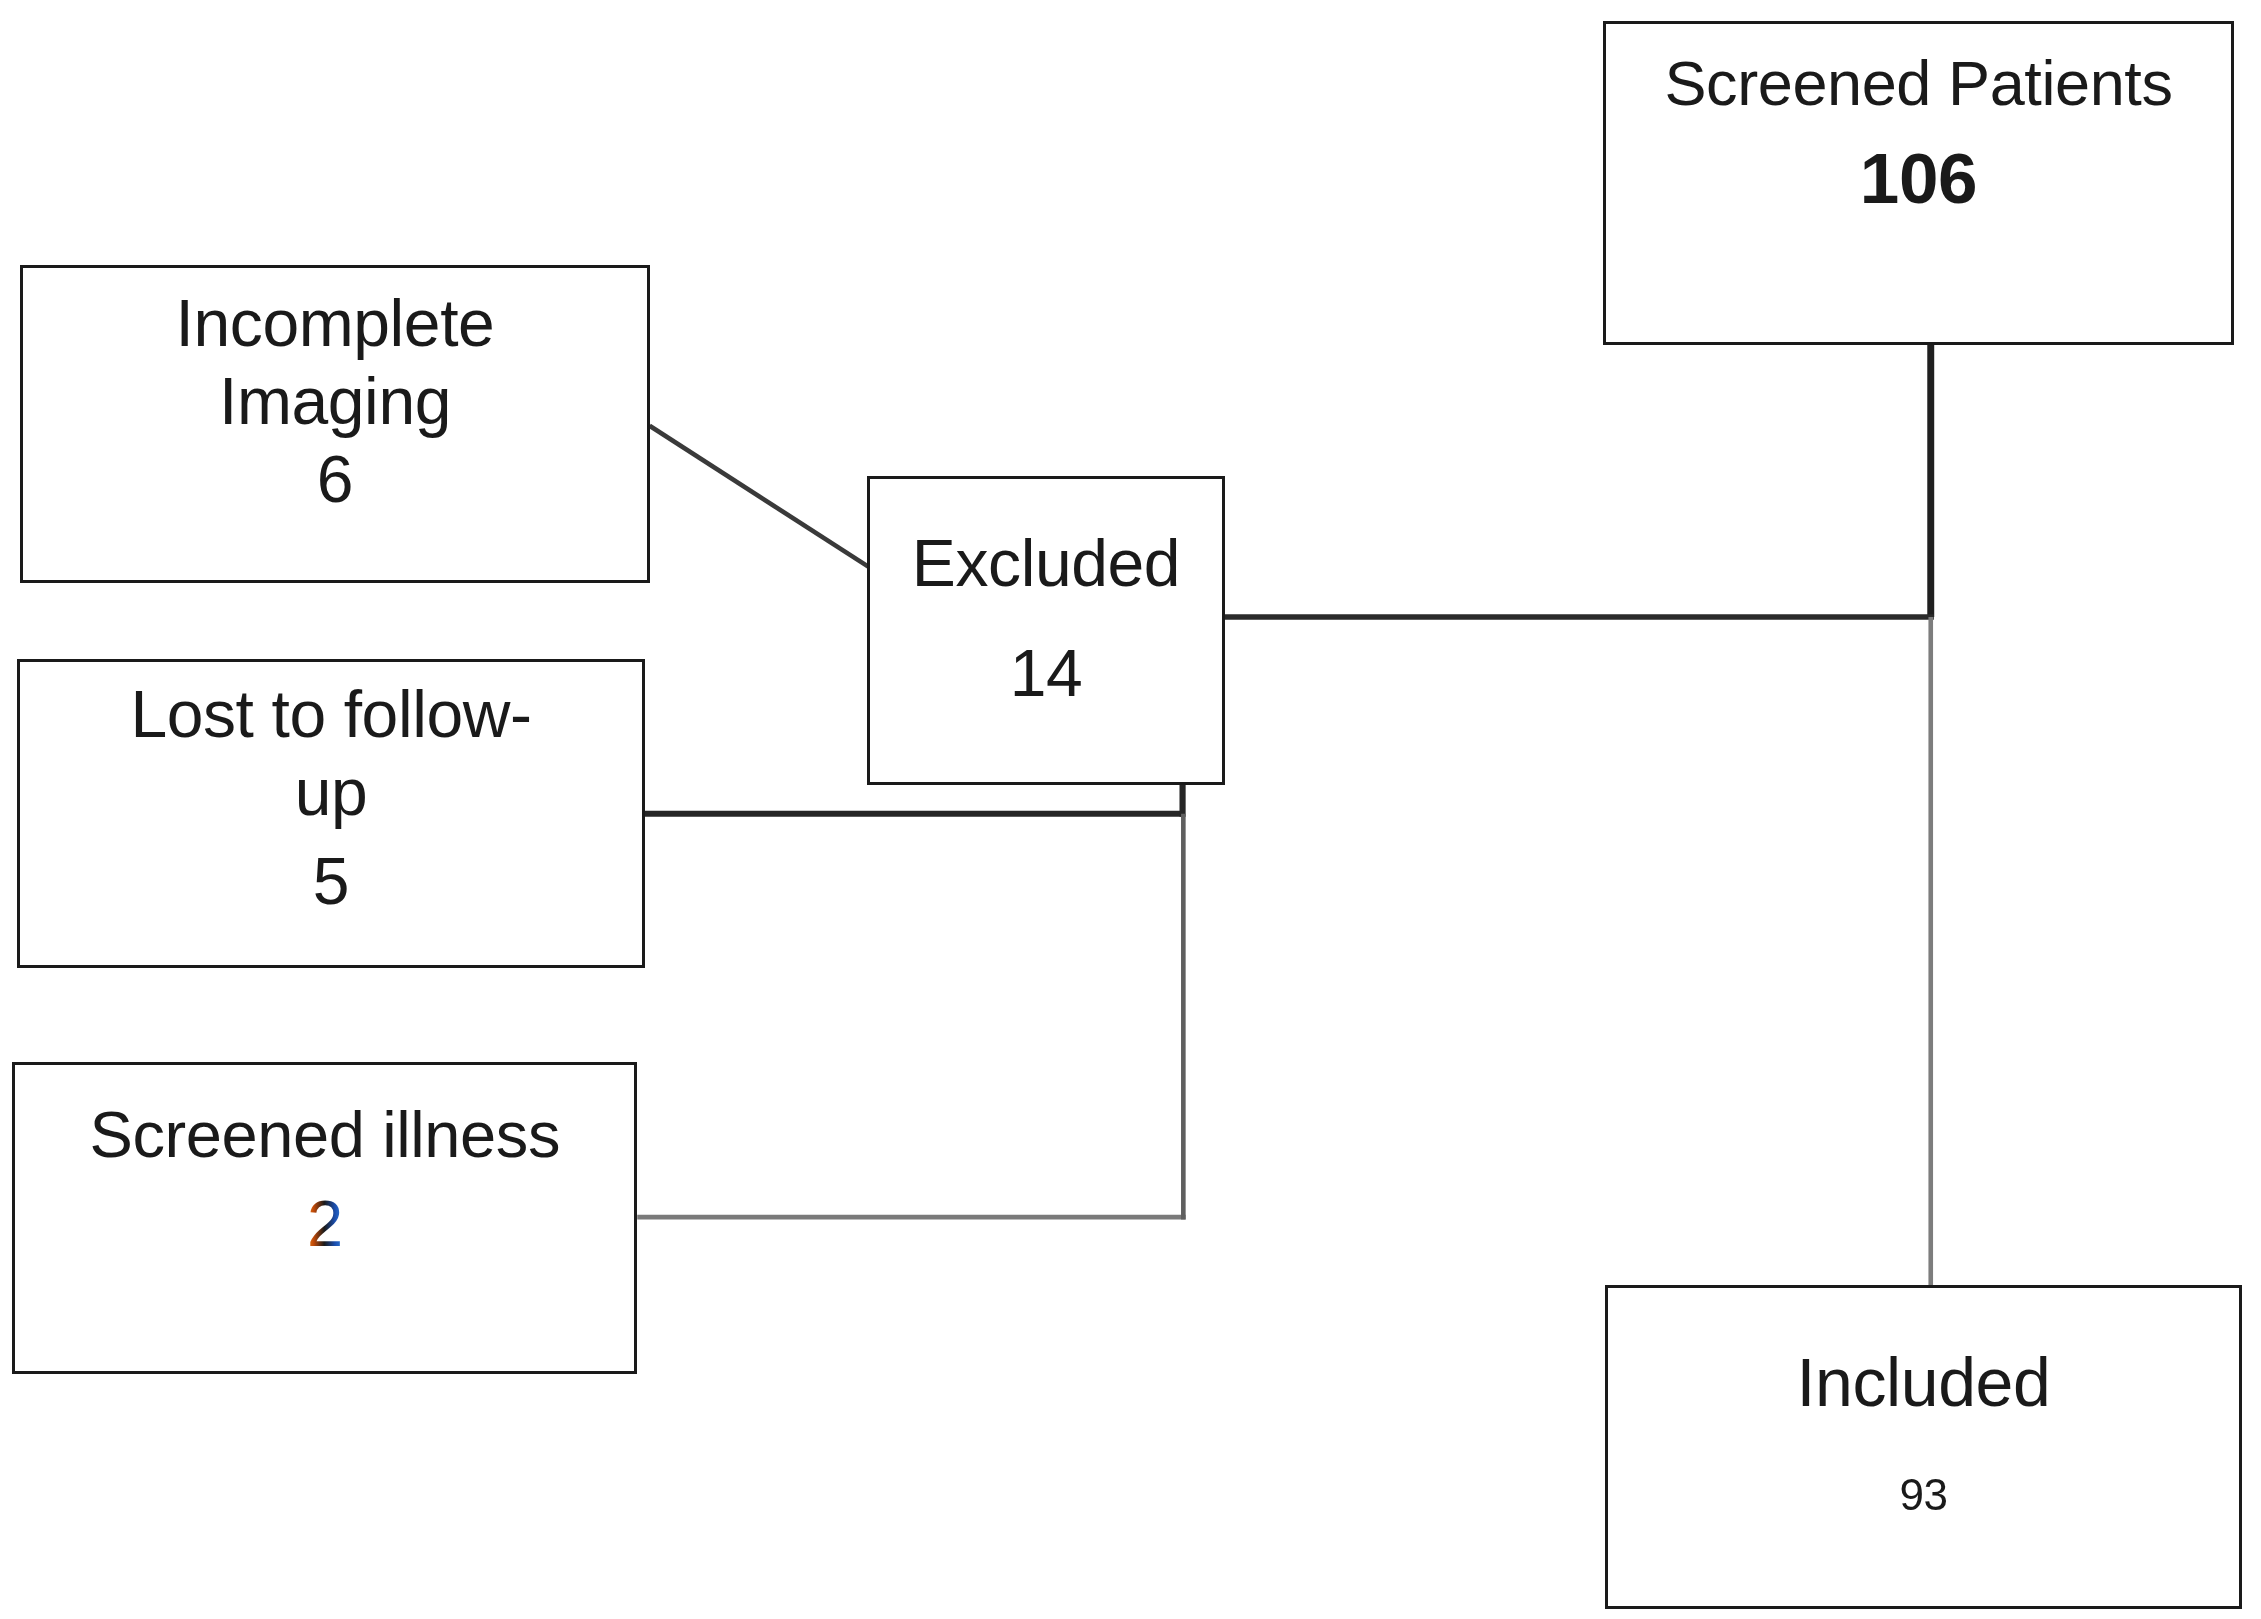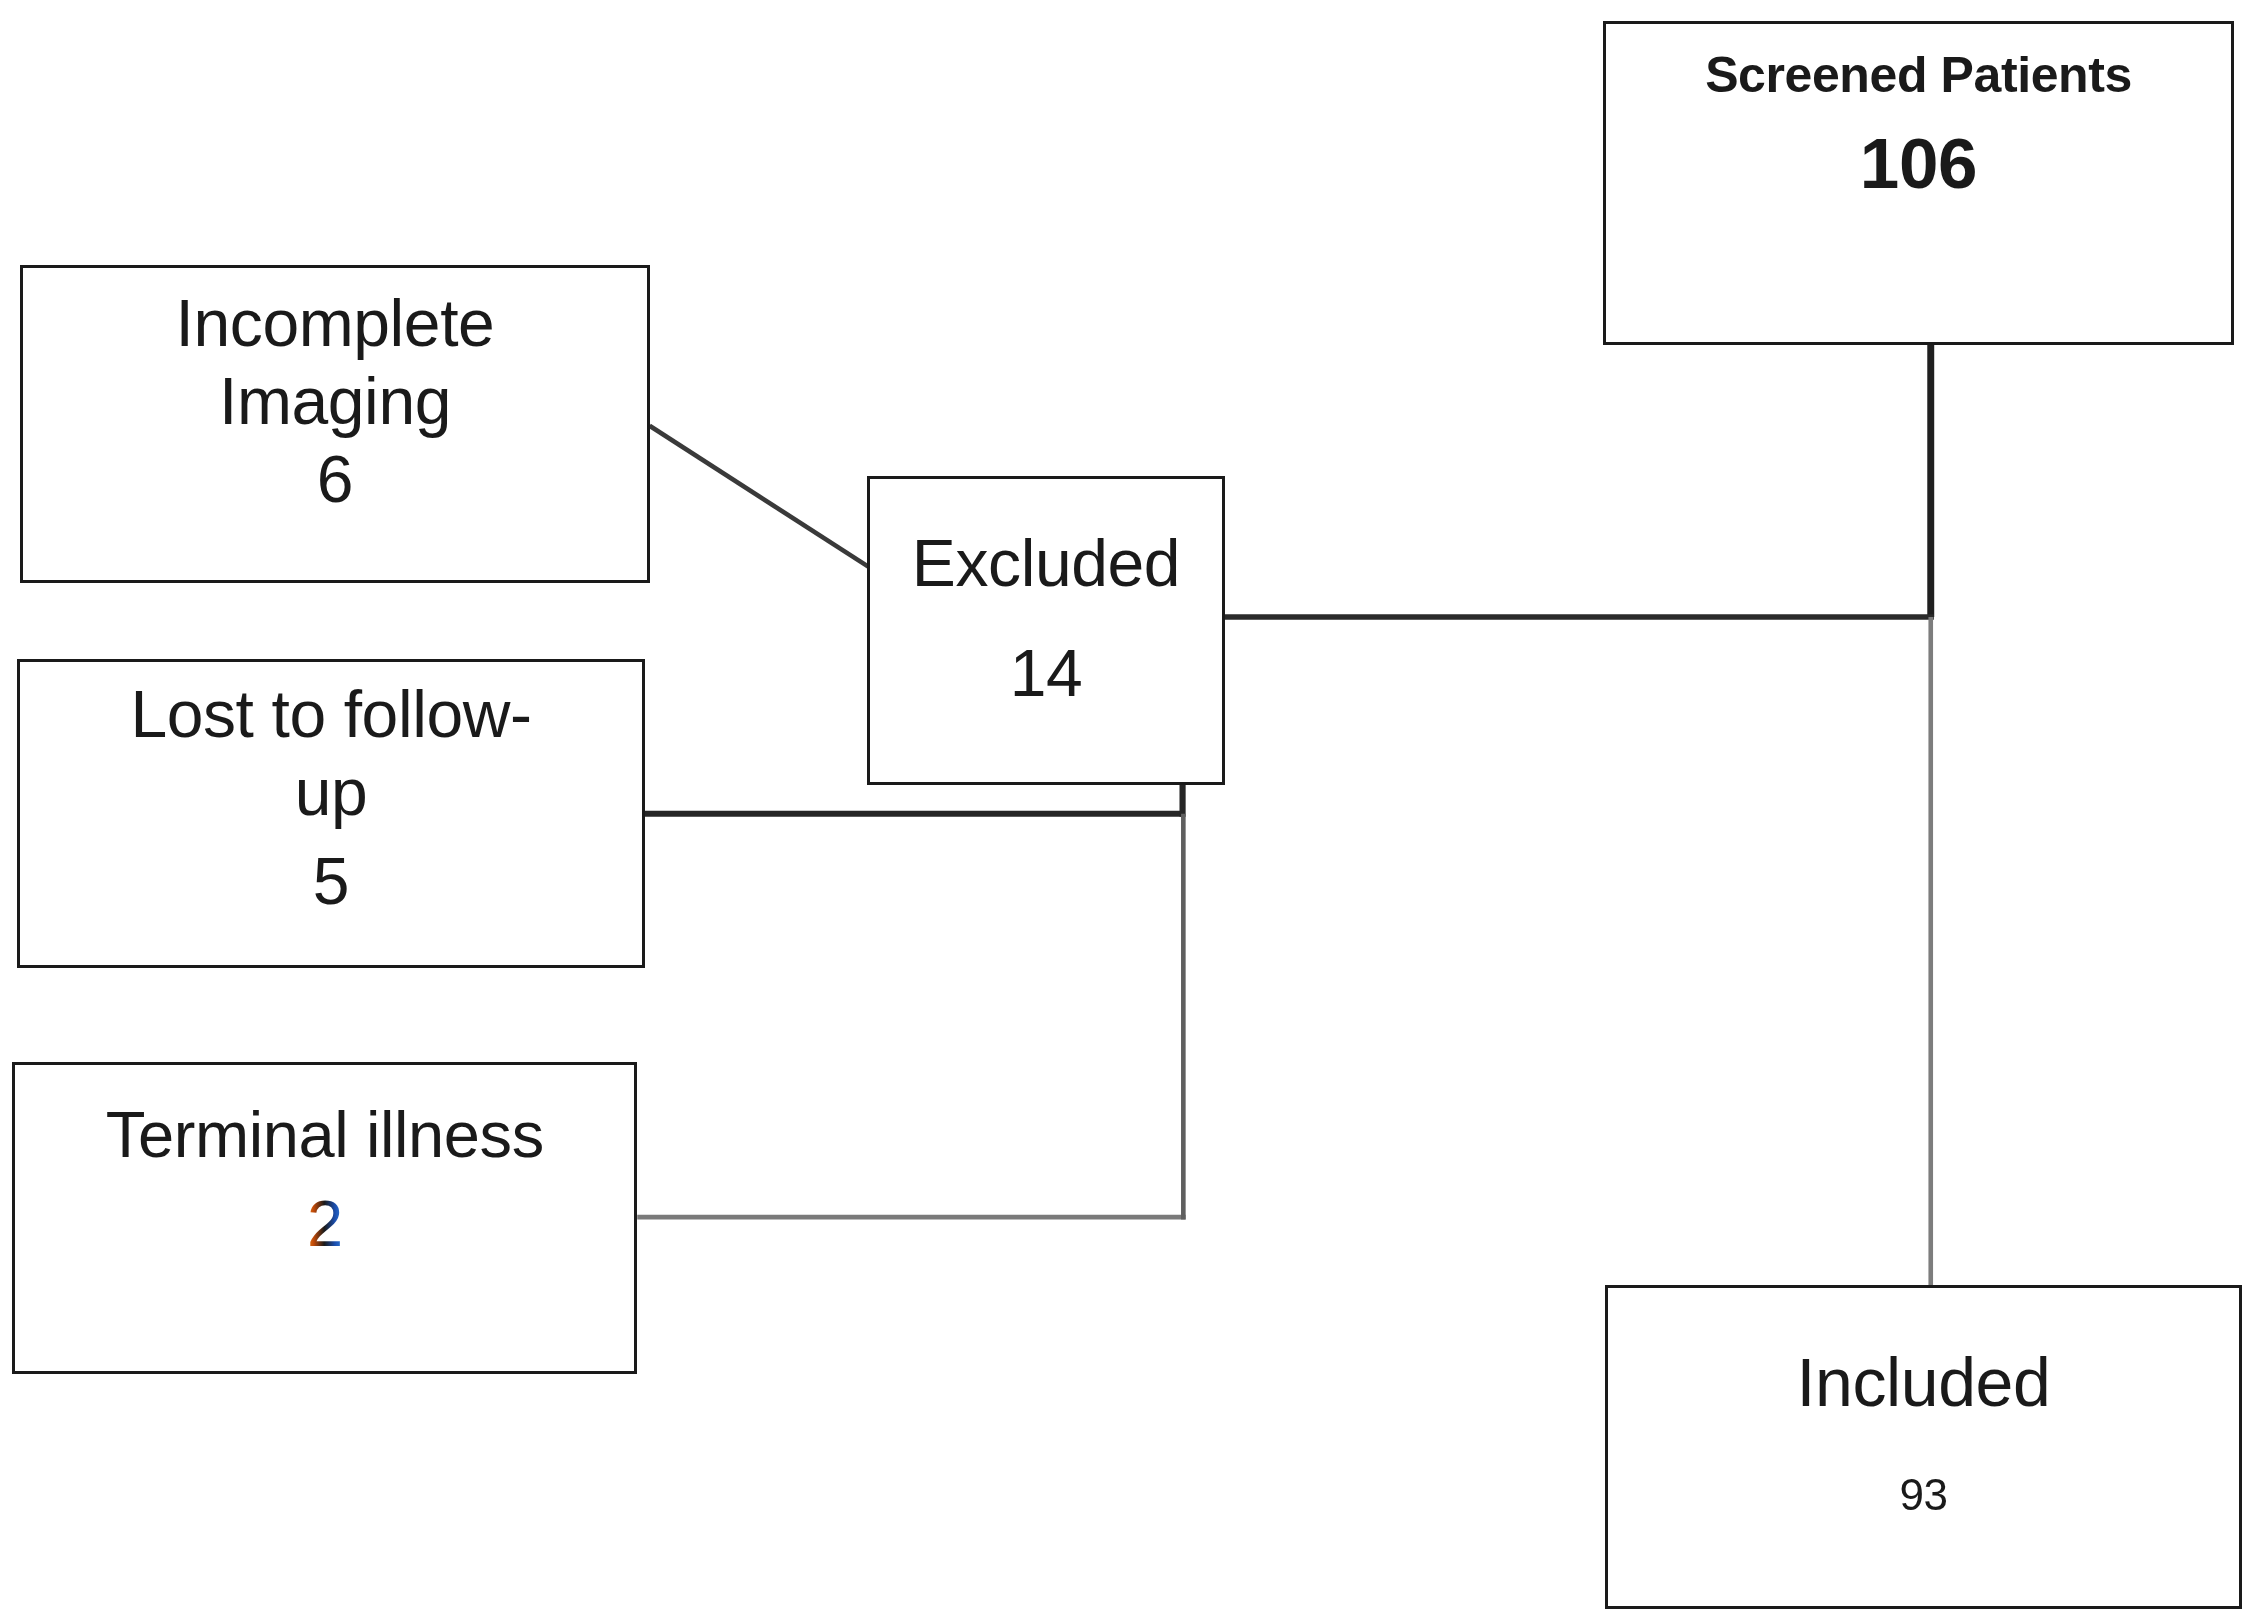--- a/index.html
+++ b/index.html
@@ -47,21 +47,21 @@
     white-space: pre-line;
     letter-spacing: -0.4px;
   }
 
   
   #node-screened {
     left: 1603px; top: 21px; width: 631px; height: 324px;
     justify-content: flex-start;
     padding-top: 21.6px;
   }
-  #node-screened .node-label { font-size: 50px; font-weight: bold; }
+  #node-screened .node-label { font-size: 63px; }
   #node-screened .node-count { font-size: 71px; margin-top: 17px; font-weight: bold; }
 
   #node-incomplete {
     left: 20px; top: 265px; width: 630px; height: 318px;
     justify-content: flex-start;
     padding-top: 17px;
   }
   #node-incomplete .node-label { font-size: 66px; }
   #node-incomplete .node-count { font-size: 66px; }
 
@@ -148,21 +148,21 @@
     <div class="node-count">14</div>
   </div>
 
   <div class="node" id="node-lost">
     <div class="node-label">Lost to follow-
 up</div>
     <div class="node-count">5</div>
   </div>
 
   <div class="node" id="node-terminal">
-    <div class="node-label">Terminal illness</div>
+    <div class="node-label">Screened illness</div>
     <div class="node-count">2</div>
   </div>
 
   <div class="node" id="node-included">
     <div class="node-label">Included</div>
     <div class="node-count">93</div>
   </div>
 
 </div>
 

